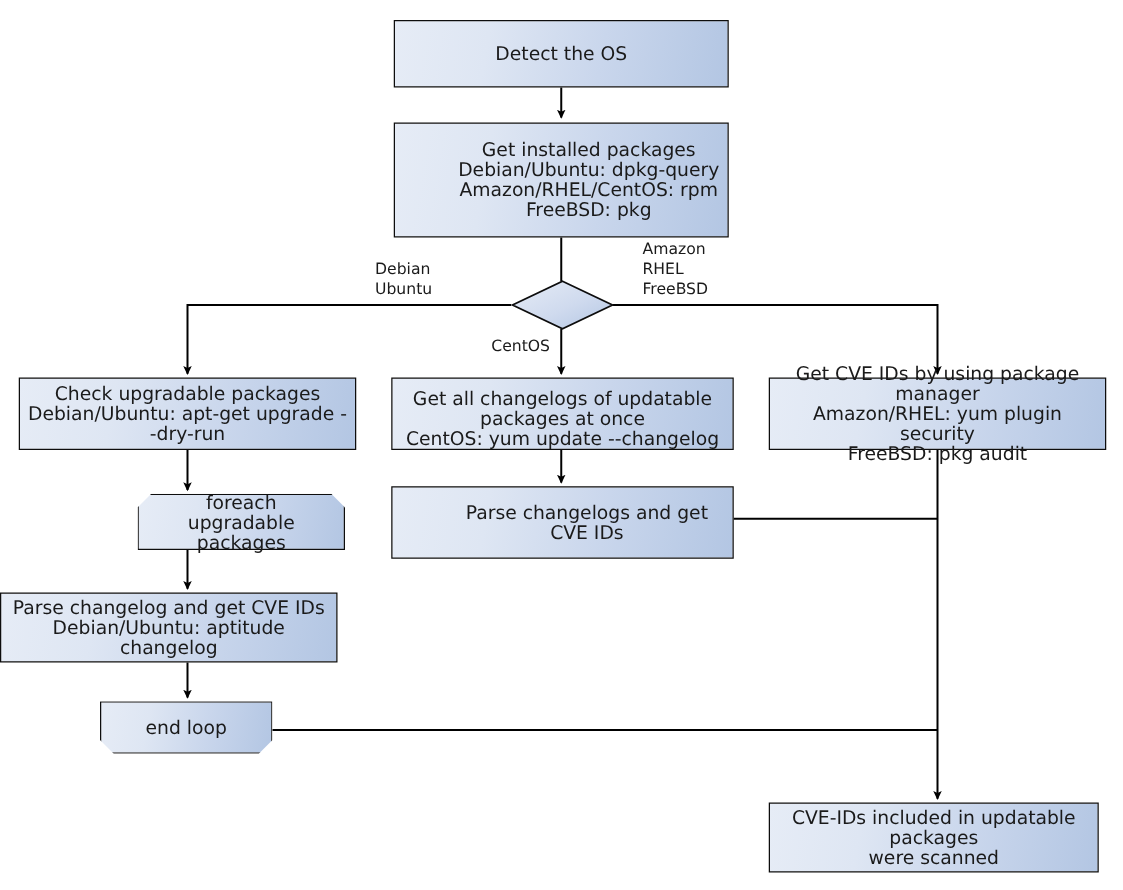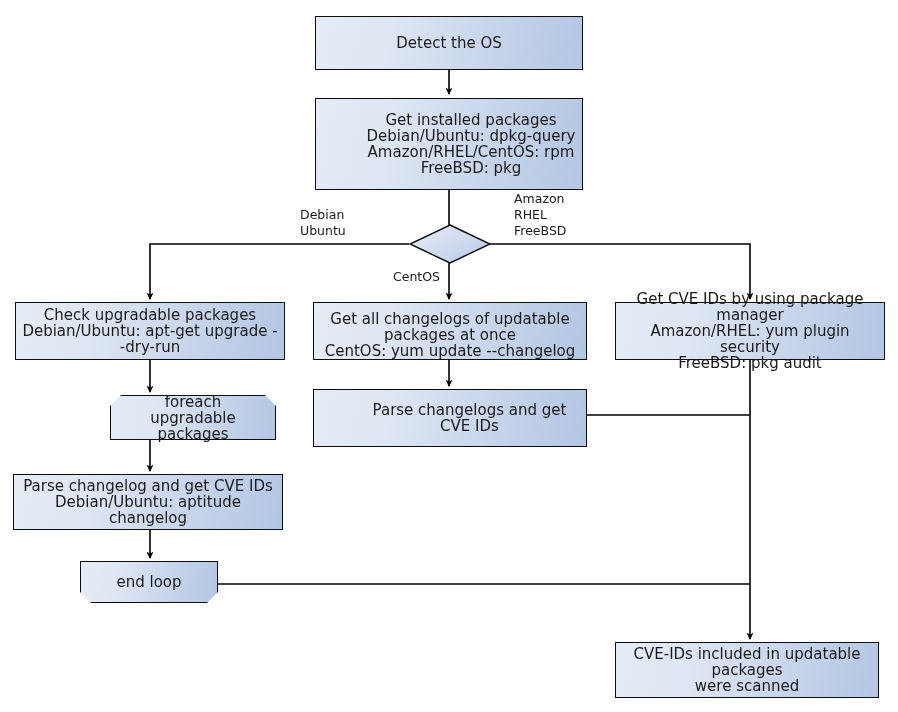--- a/index.html
+++ b/index.html
@@ -166,21 +166,21 @@
 <div class="node loop-start" style="left:80px; top:395px; width:166px; height:45px;margin-left:30px;">
   <span class="shape-bg"></span>
   <span class="label">foreach
 upgradable  packages</span>
 </div>
 
 <div class="node box" style="left:313px; top:389px; width:274px; height:58px;padding-left:39px;">
   <span class="label">Parse changelogs and get CVE IDs</span>
 </div>
 
-<div class="node box" style="left:13px; top:474px; width:270px; height:56px;">
+<div class="node box" style="left:0; top:474px; width:270px; height:56px;">
   <span class="label">Parse changelog and get  CVE IDs
 Debian/Ubuntu: aptitude changelog</span>
 </div>
 
 <div class="node loop-end" style="left:80px; top:561px; width:138px; height:42px;">
   <span class="shape-bg"></span>
   <span class="label">end loop</span>
 </div>
 
 <div class="node box" style="left:615px; top:642px; width:264px; height:56px;">

